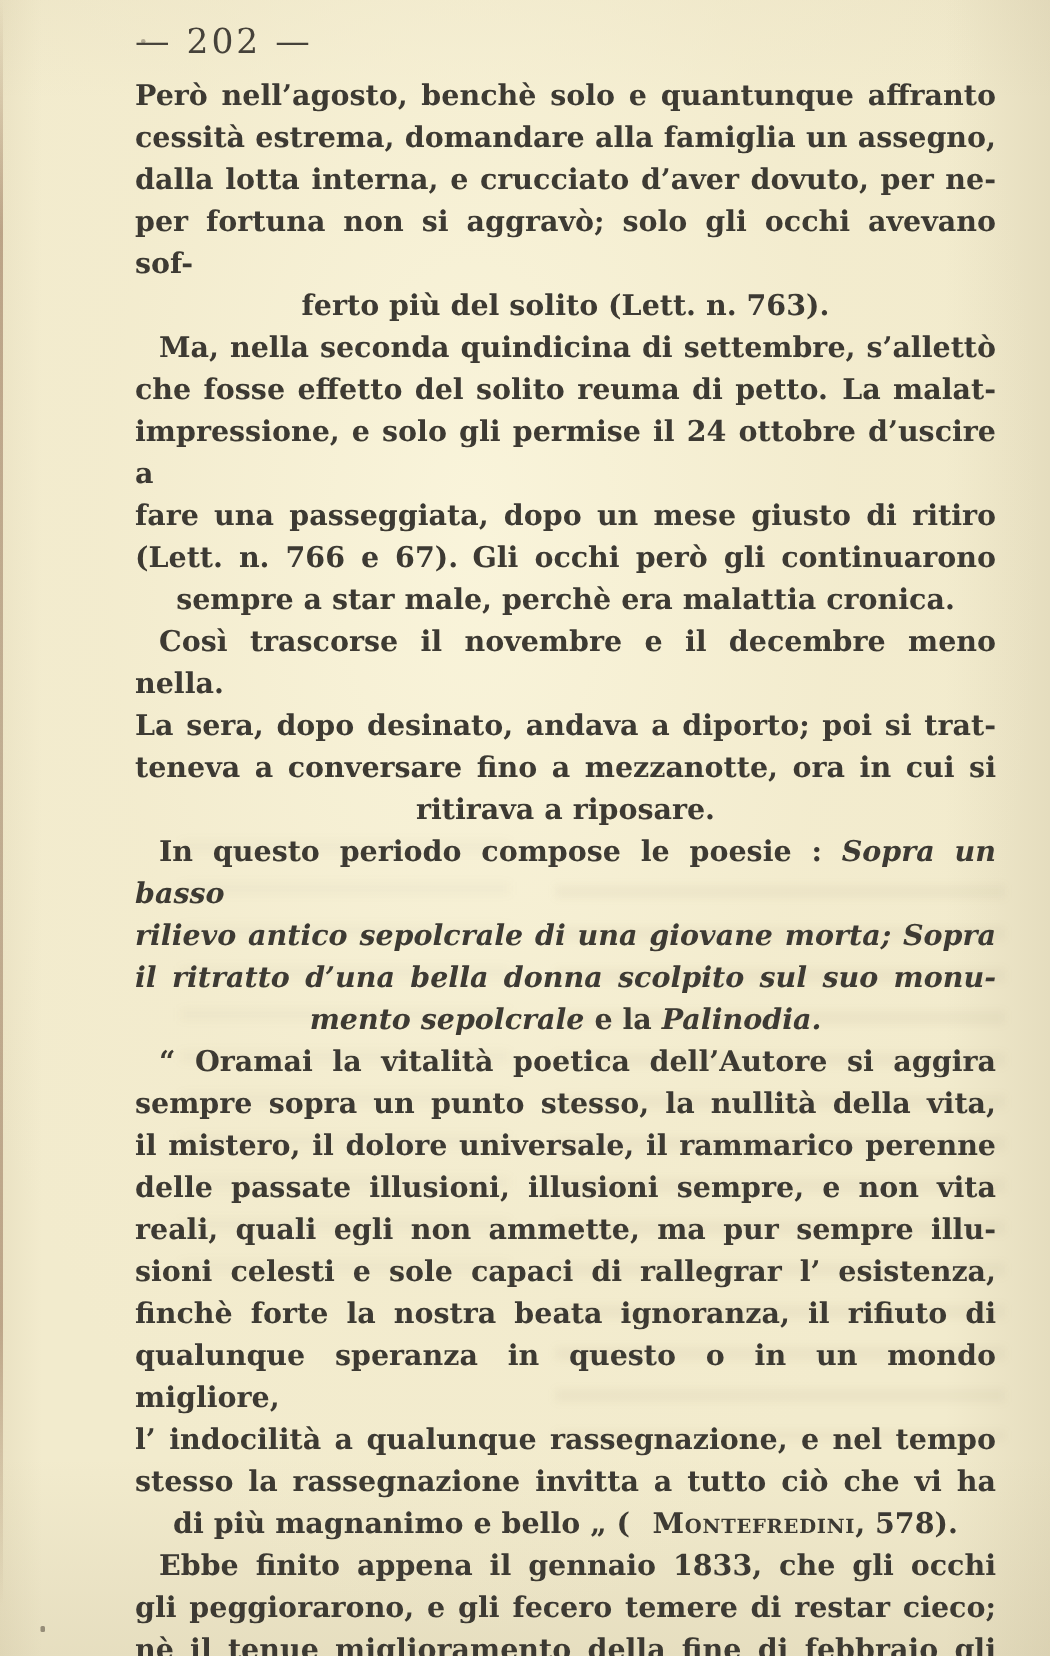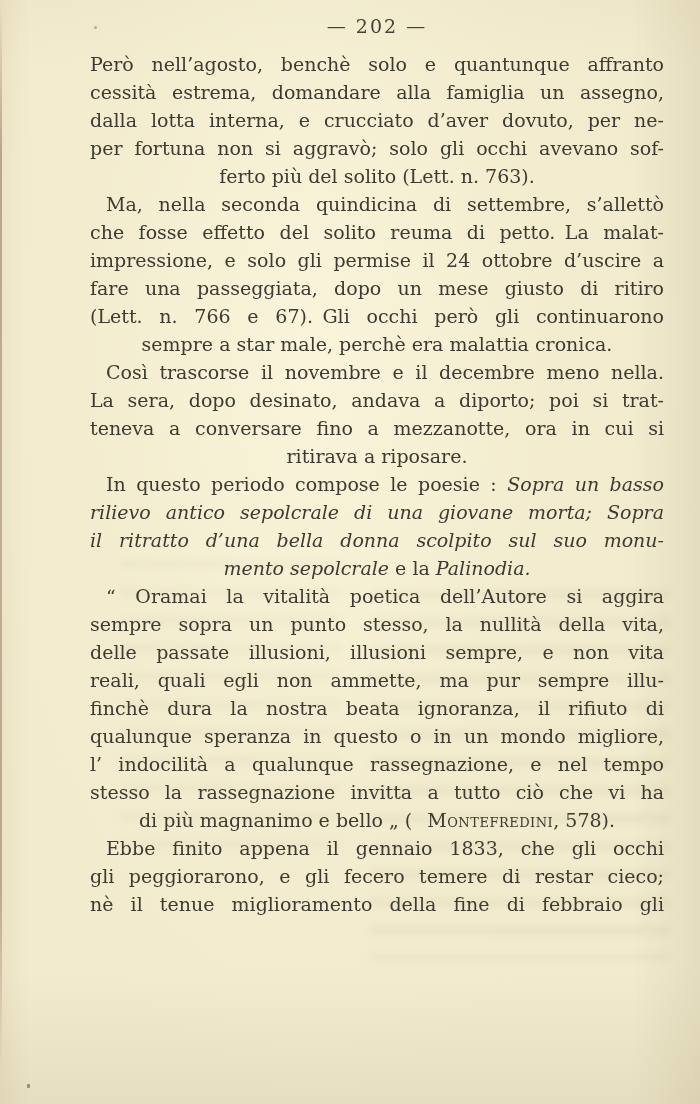--- a/index.html
+++ b/index.html
@@ -40,31 +40,31 @@
       rgba(125,112,82,0) 9px, rgba(125,112,82,0) 28px);
     filter:blur(3px);
     pointer-events:none;
   }
   .speck { position:absolute; border-radius:50%; background:rgba(60,50,40,0.6); }
   .speck-1 { left:94px; top:26px; width:3px; height:3px; opacity:.55; }
   .speck-2 { left:27px; top:1084px; width:3px; height:4px; opacity:.8; border-radius:1px; }
 
   .pagenum {
     position:absolute; left:90px; top:15px; width:574px;
-    text-align:center; font-size:19px; letter-spacing:2px;
+    text-align:left; font-size:23px; letter-spacing:2px;
     color:#46423a;
   }
 
   .textblock {
     position:absolute; left:90px; top:50px; width:574px;
     font-size:19px; line-height:28px;
     color:#3d3a33;
     text-rendering:optimizeLegibility;
   }
-  .line { text-align:justify; text-align-last:justify; }
+  .line { text-align:justify; text-align-last:justify;font-weight:bold; }
   .line.last { text-align:center; text-align-last:auto; }
   .ind { text-indent:16px; }
   .it { font-style:italic; }
   .sc { font-variant:small-caps; letter-spacing:0.5px;margin-left:15px; }
 </style>
 </head>
 <body>
 
 <div class="page">
 
@@ -105,23 +105,25 @@
     <div class="para">
       <div class="line ind"><span>In questo periodo compose le poesie : </span><span class="it">Sopra un basso</span></div>
       <div class="line it">rilievo antico sepolcrale di una giovane morta; Sopra</div>
       <div class="line it">il ritratto d’una bella donna scolpito sul suo monu-</div>
       <div class="line last"><span class="it">mento sepolcrale</span><span> e la </span><span class="it">Palinodia.</span></div>
     </div>
 
     <div class="para">
       <div class="line ind">“ Oramai la vitalità poetica dell’Autore si aggira</div>
       <div class="line">sempre sopra un punto stesso, la nullità della vita,</div>
+      <div class="line">il mistero, il dolore universale, il rammarico perenne</div>
       <div class="line">delle passate illusioni, illusioni sempre, e non vita</div>
       <div class="line">reali, quali egli non ammette, ma pur sempre illu-</div>
-      <div class="line">finchè dura la nostra beata ignoranza, il rifiuto di</div>
+      <div class="line">sioni celesti e sole capaci di rallegrar l’ esistenza,</div>
+      <div class="line">finchè forte la nostra beata ignoranza, il rifiuto di</div>
       <div class="line">qualunque speranza in questo o in un mondo migliore,</div>
       <div class="line">l’ indocilità a qualunque rassegnazione, e nel tempo</div>
       <div class="line">stesso la rassegnazione invitta a tutto ciò che vi ha</div>
       <div class="line last"><span>di più magnanimo e bello „ (</span><span class="sc">Montefredini</span><span>, 578).</span></div>
     </div>
 
     <div class="para">
       <div class="line ind">Ebbe finito appena il gennaio 1833, che gli occhi</div>
       <div class="line">gli peggiorarono, e gli fecero temere di restar cieco;</div>
       <div class="line">nè il tenue miglioramento della fine di febbraio gli</div>

